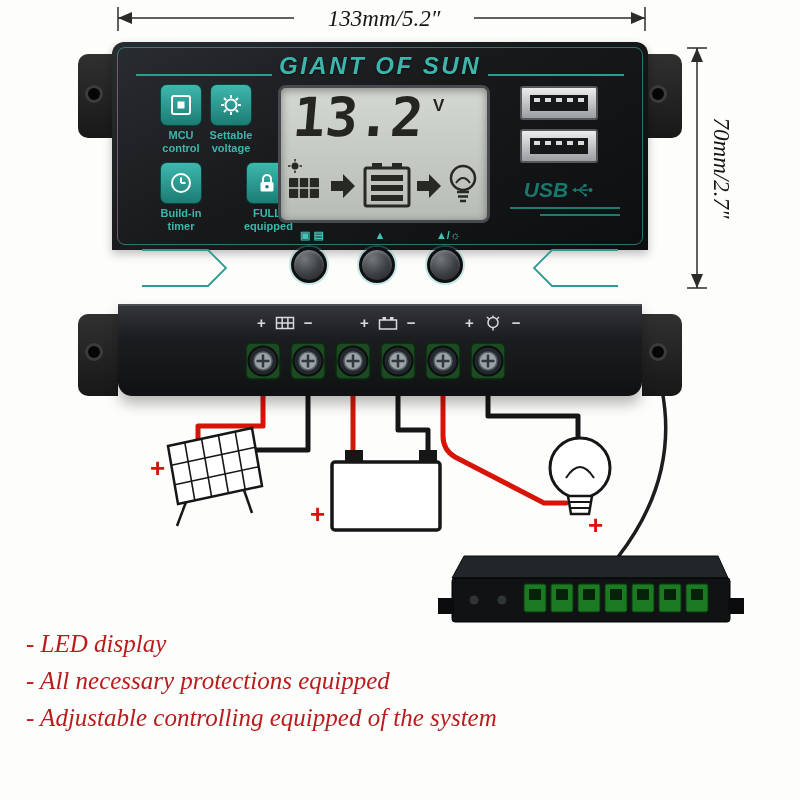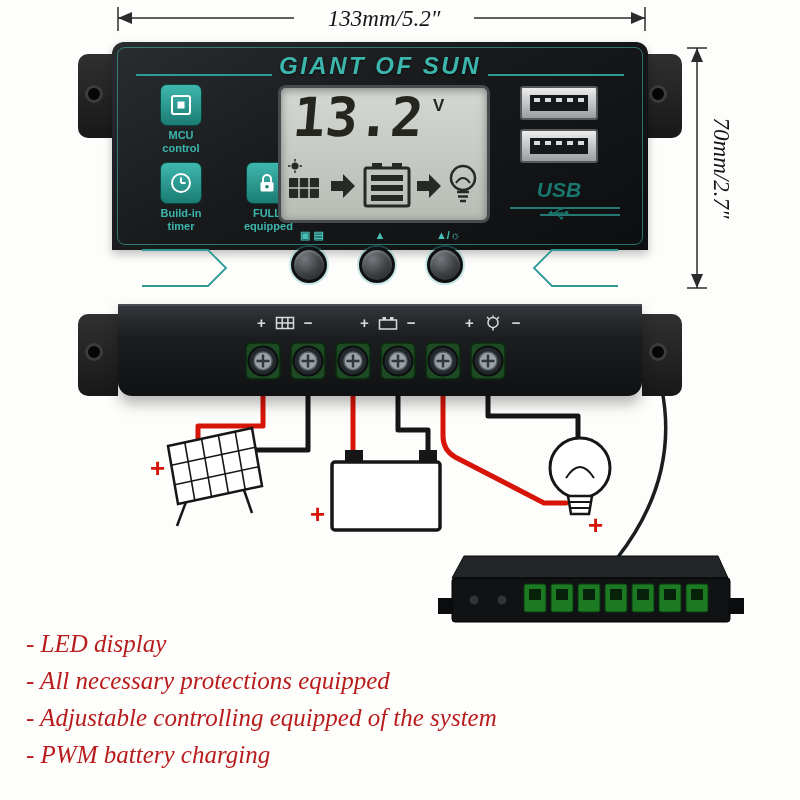--- a/index.html
+++ b/index.html
@@ -45,21 +45,21 @@
   .lcd-unit { position:absolute; left:152px; top:8px; font-size:17px; font-weight:bold; color:#24261f; }
   .lcd-icons { position:absolute; left:6px; bottom:6px; }
 
   .usb { position:absolute; left:408px; top:44px; width:78px; }
   .usb-port { height:34px; margin-bottom:9px; background:linear-gradient(#ececec,#9a9ea1);
     border:2px solid #54585b; border-radius:3px; position:relative; }
   .slot { position:absolute; left:8px; right:8px; top:7px; bottom:7px; background:#16181a; }
   .slot::after { content:""; position:absolute; left:4px; right:4px; top:3px; height:4px;
     background:repeating-linear-gradient(90deg,#d8dcdf 0 6px,transparent 6px 11px); }
   .usb-label { position:absolute; left:408px; top:136px; width:78px; display:flex; align-items:center;
-    justify-content:center; gap:4px; color:#19786e; font-weight:bold; font-style:italic; font-size:21px;flex-direction:column; }
+    justify-content:center; gap:4px; color:#19786e; font-weight:bold; font-style:italic; font-size:21px; }
 
   .btn-lbl { position:absolute; top:187px; width:60px; text-align:center; font-size:11px;
     font-weight:bold; color:#45c0b6; }
   .btn-lbl-1 { left:170px; } .btn-lbl-2 { left:238px; } .btn-lbl-3 { left:306px; }
   .pbtn { position:absolute; top:205px; width:36px; height:36px; border-radius:50%;
     background:radial-gradient(circle at 35% 30%,#74797d,#3b3f42 55%,#212427);
     border:3px solid #0e1012;
     box-shadow:0 0 0 2px rgba(64,186,176,.3), inset 0 2px 3px rgba(255,255,255,.25); }
   .pbtn-1 { left:179px; } .pbtn-2 { left:247px; } .pbtn-3 { left:315px; }
 
@@ -200,20 +200,39 @@
     <div class="badge badge-1">
       <div class="bbox">
         <svg width="24" height="24" viewBox="0 0 24 24">
             <rect x="3" y="3" width="18" height="18" rx="2" stroke="#fff" stroke-width="2" fill="none"></rect>
             <rect x="8.5" y="8.5" width="7" height="7" fill="#fff"></rect>
           </svg>
       </div>
       <div class="blbl">
         <div>MCU</div>
         <div>control</div>
+      </div>
+    </div>
+    <div class="badge badge-2">
+      <div class="bbox">
+        <svg width="24" height="24" viewBox="0 0 24 24" stroke="#fff" stroke-width="2" fill="none">
+          <circle cx="12" cy="12" r="5.5"></circle>
+          <line x1="12" y1="2" x2="12" y2="5"></line>
+            <line x1="12" y1="19" x2="12" y2="22"></line>
+          <line x1="2" y1="12" x2="5" y2="12"></line>
+            <line x1="19" y1="12" x2="22" y2="12"></line>
+          <line x1="5" y1="5" x2="7.2" y2="7.2"></line>
+            <line x1="16.8" y1="16.8" x2="19" y2="19"></line>
+          <line x1="5" y1="19" x2="7.2" y2="16.8"></line>
+            <line x1="16.8" y1="7.2" x2="19" y2="5"></line>
+        </svg>
+      </div>
+      <div class="blbl">
+        <div>Settable</div>
+        <div>voltage</div>
       </div>
     </div>
     <div class="badge badge-3">
       <div class="bbox">
         <svg width="24" height="24" viewBox="0 0 24 24" stroke="#fff" stroke-width="2" fill="none">
           <circle cx="12" cy="12" r="9"></circle>
             <path d="M12,12 L12,6.5 M12,12 L16.5,12"></path>
         </svg>
       </div>
       <div class="blbl">
@@ -384,16 +403,15 @@
         </g>
       </svg>
       <span>−</span>
     </div>
   </div>
 
   <div class="features">
     <div class="feature">- LED display</div>
     <div class="feature">- All necessary protections equipped</div>
     <div class="feature">- Adjustable controlling equipped of the system</div>
-    <div class="feature">- PWM battery charging</div>
   </div>
 
 </div>
 
 </body></html>

